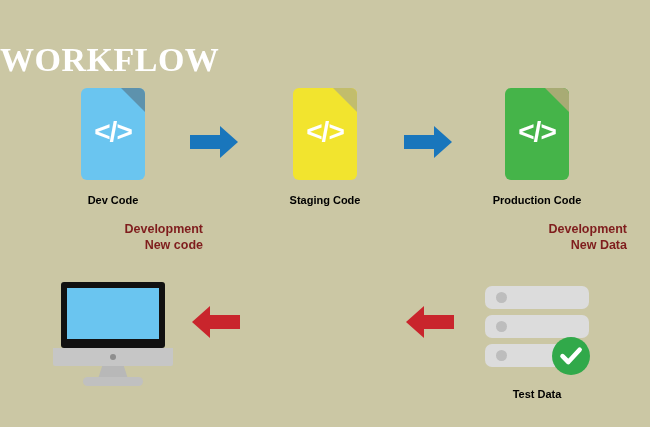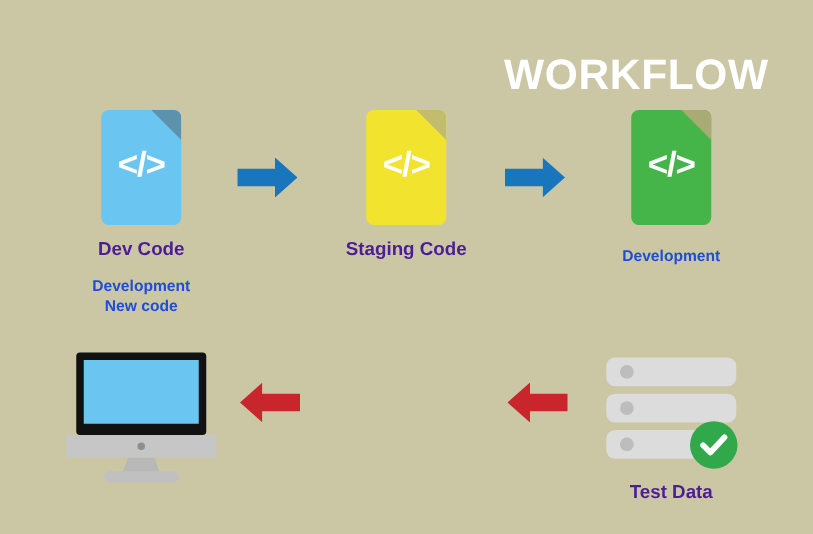--- a/index.html
+++ b/index.html
@@ -19,54 +19,56 @@
     width: 650px;
     height: 427px;
   }
 
   
   .title {
     position: absolute;
     left: 0;
     top: 40px;
     width: 615px;
-    text-align: right;
+    text-align: left;
     font-size: 34px;
     font-weight: bold;
     color: #ffffff;
     letter-spacing: 0.5px;
     line-height: 40px;
+    font-family: Liberation Serif, serif;
   }
 
   
   .col {
     position: absolute;
     width: 180px;
     text-align: center;
   }
   .col-top { top: 88px; }
   .col-bottom { top: 282px; }
   .c1 { left: 23px; }
   .c2 { left: 235px; }
   .c3 { left: 447px; }
 
   .label-main {
-    font-size: 15px;
+    font-size: 11px;
     font-weight: bold;
-    color: #4c1d95;
+    color: #000000;
     margin-top: 8px;
     line-height: 16px;
     white-space: nowrap;
   }
   .label-sub {
     font-size: 12.5px;
     font-weight: bold;
-    color: #1d4ed8;
+    color: #7f1d1d;
     line-height: 15.5px;
     margin-top: 14px;
+    text-align: right;
   }
 
   
   .doc-wrap {
     width: 180px;
     height: 96px;
     position: relative;
   }
   .doc {
     position: absolute;
@@ -293,22 +295,24 @@
   </div>
 
   <div class="col col-top c3">
     <div class="doc-wrap">
       <div class="doc doc-green">
         <div class="body"></div>
         <div class="fold"></div>
         <div class="code">&lt;/&gt;</div>
       </div>
     </div>
+    <div class="label-main">Production Code</div>
     <div class="label-sub">
       <div>Development</div>
+      <div>New Data</div>
     </div>
   </div>
 
   <div class="col col-bottom c1">
     <div class="monitor-wrap">
       <div class="mon-frame">
         <div class="mon-screen"></div>
       </div>
       <div class="mon-chin">
         <div class="mon-dot"></div>

